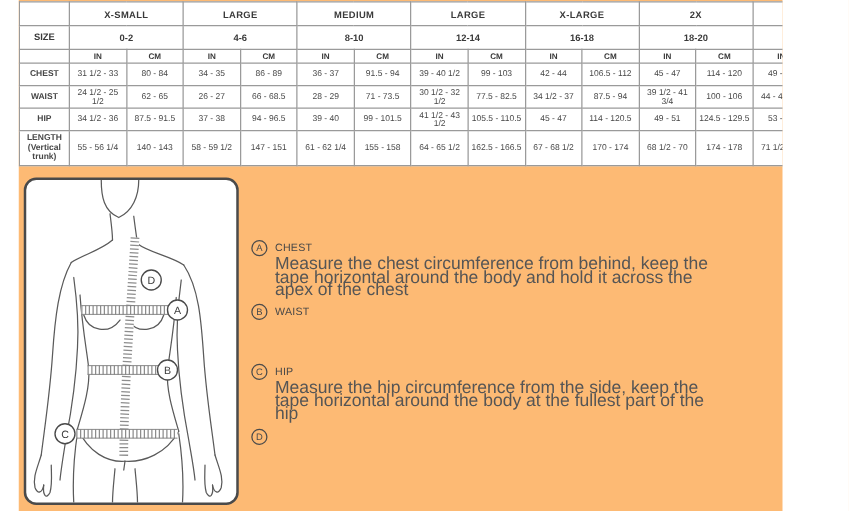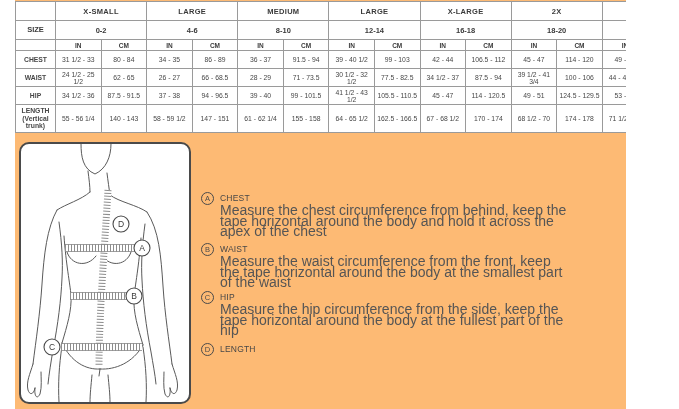--- a/index.html
+++ b/index.html
@@ -265,33 +265,31 @@
       <span class="content">
         <div class="title">CHEST</div>
         <div class="desc">Measure the chest circumference from behind, keep the tape horizontal around the body and hold it across the apex of the chest</div>
       </span>
     </div>
 
     <div class="guide-item" id="guide-b">
       <span class="badge">B</span>
       <span class="content">
         <div class="title">WAIST</div>
-        <div class="desc">Measure the waist circumference from the front, keep the tape horizontal around the body at the smallest part of the waist</div>
       </span>
     </div>
 
     <div class="guide-item" id="guide-c">
       <span class="badge">C</span>
       <span class="content">
         <div class="title">HIP</div>
         <div class="desc">Measure the hip circumference from the side, keep the tape horizontal around the body at the fullest part of the hip</div>
       </span>
     </div>
 
     <div class="guide-item" id="guide-d">
       <span class="badge">D</span>
       <span class="content">
-        <div class="title">LENGTH</div>
       </span>
     </div>
 
   </div>
 </div>
 
 </body></html>

